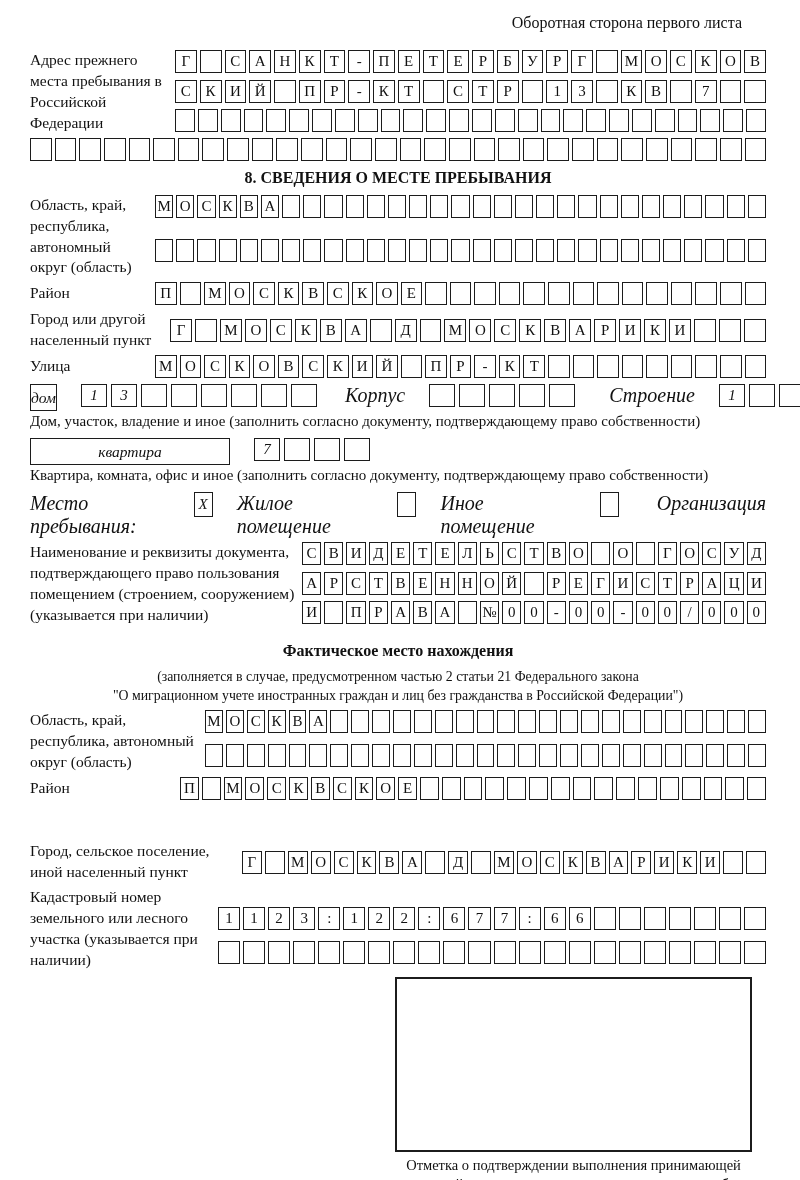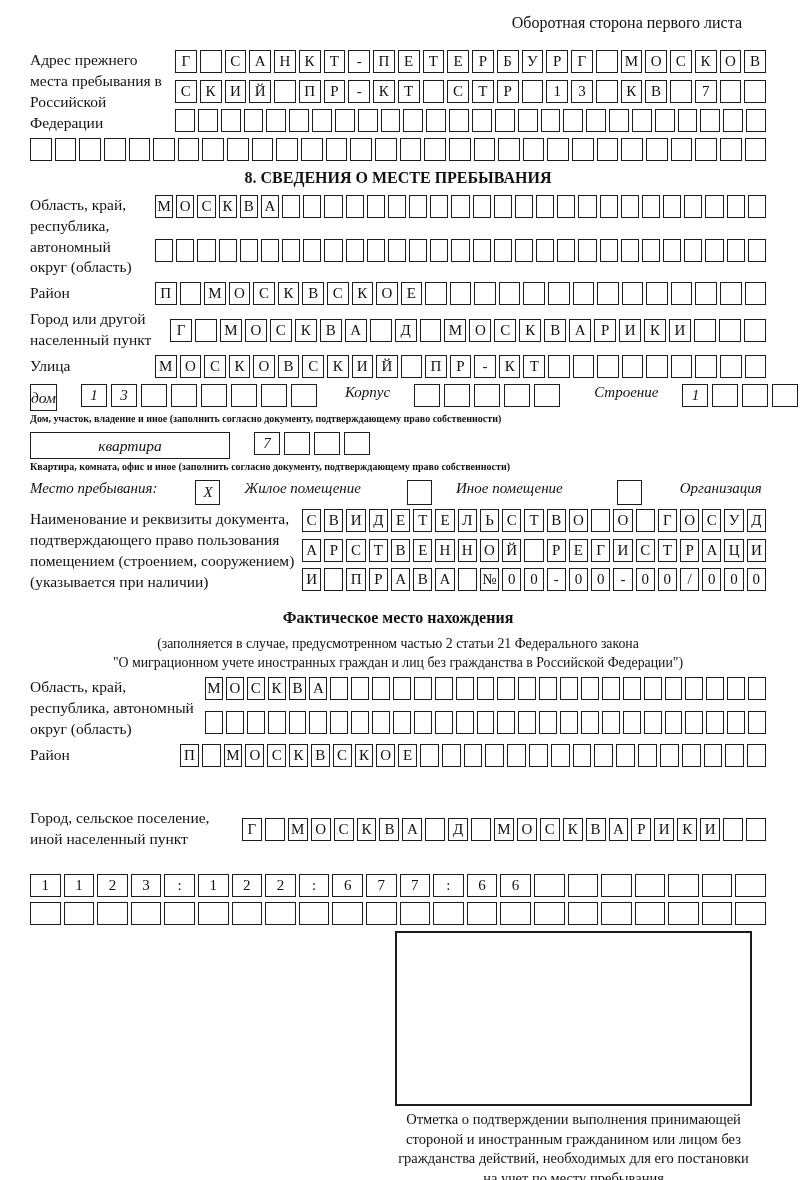--- a/index.html
+++ b/index.html
@@ -26,26 +26,26 @@
   .boxrow.fixed .cell { flex:0 0 26px; }
 
   .note { font-size:13.8px; text-align:center; margin:2px 0 6px 0; line-height:1.25; }
   .sec-title { text-align:center; font-weight:bold; font-size:16px; margin:8px 0 8px 0; }
 
   .namebox {
     border:1.7px solid #1c1c1c; text-align:center; font-size:15.5px;
     height:27px; display:flex; align-items:center; justify-content:center;
   }
   .inline-row { display:flex; align-items:flex-start; gap:24px; margin:6px 0 2px 0;font-style:italic; }
-  .inline-label { font-size:15px; }
+  .inline-label { font-size:20px; }
   .checkbox {
     width:25px; height:25px; border:1.7px solid #1c1c1c; background:#fff;
     display:flex; align-items:center; justify-content:center; font-size:15px;
   }
-  .left-note { font-size:10px; margin:2px 0 8px 0;font-weight:bold; }
+  .left-note { font-size:15px; margin:2px 0 8px 0; }
   .center-note-indent { font-size:14px; margin:1px 0 6px 258px; }
 
   .stamp-wrap { margin-left:365px; width:357px; }
   .stamp-box { border:2px solid #1c1c1c; height:175px; background:#fff; margin-top:6px; }
   .stamp-note { font-size:14.5px; text-align:center; line-height:1.35; margin-top:4px; }
 
   .mt2{margin-top:2px;} .mt4{margin-top:4px;}
   .gap-sm{gap:4px;}
 </style>
 </head>
@@ -595,20 +595,21 @@
           <span class="cell">И</span>
           <span class="cell">К</span>
           <span class="cell">И</span>
           <span class="cell"></span>
           <span class="cell"></span>
         </div>
       </div>
   </div>
 
   <div class="field-row mt4">
+    <div class="label" style="width:188px;">Кадастровый номер земельного или лесного участка (указывается при наличии)</div>
     <div class="rows" style="padding-top:20px;">
       <div class="boxrow">
           <span class="cell">1</span>
           <span class="cell">1</span>
           <span class="cell">2</span>
           <span class="cell">3</span>
           <span class="cell">:</span>
           <span class="cell">1</span>
           <span class="cell">2</span>
           <span class="cell">2</span>

